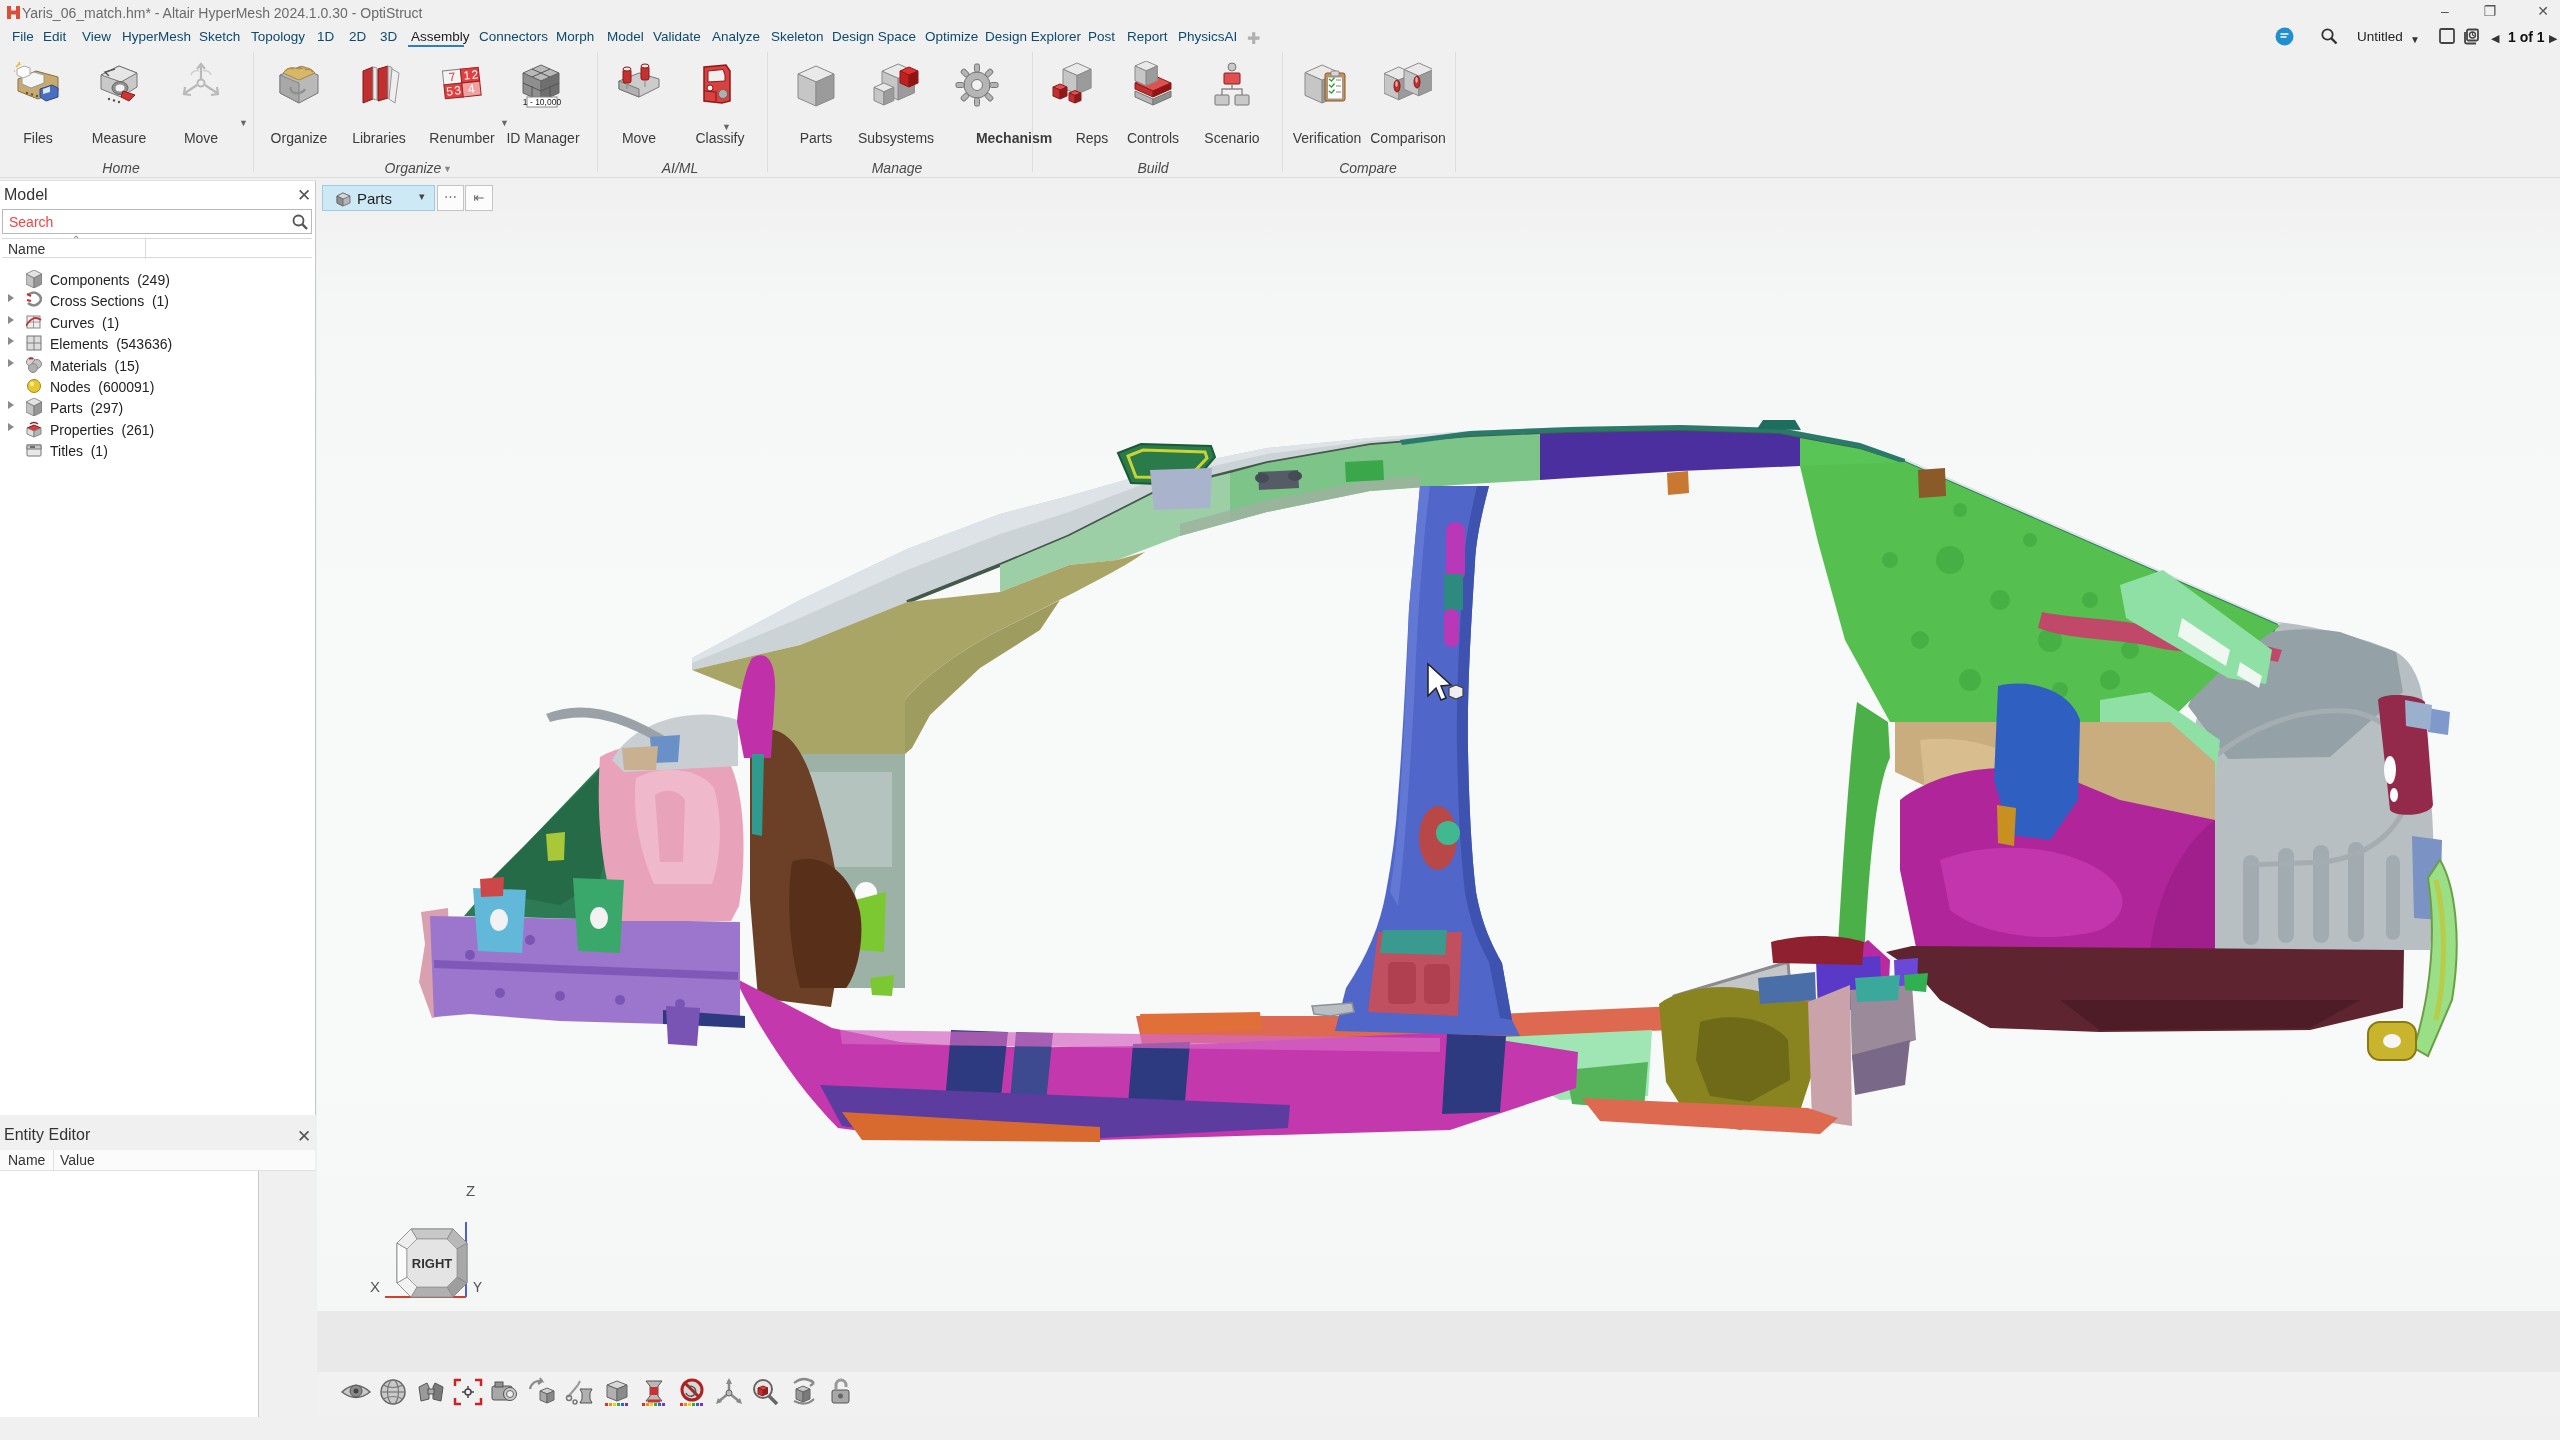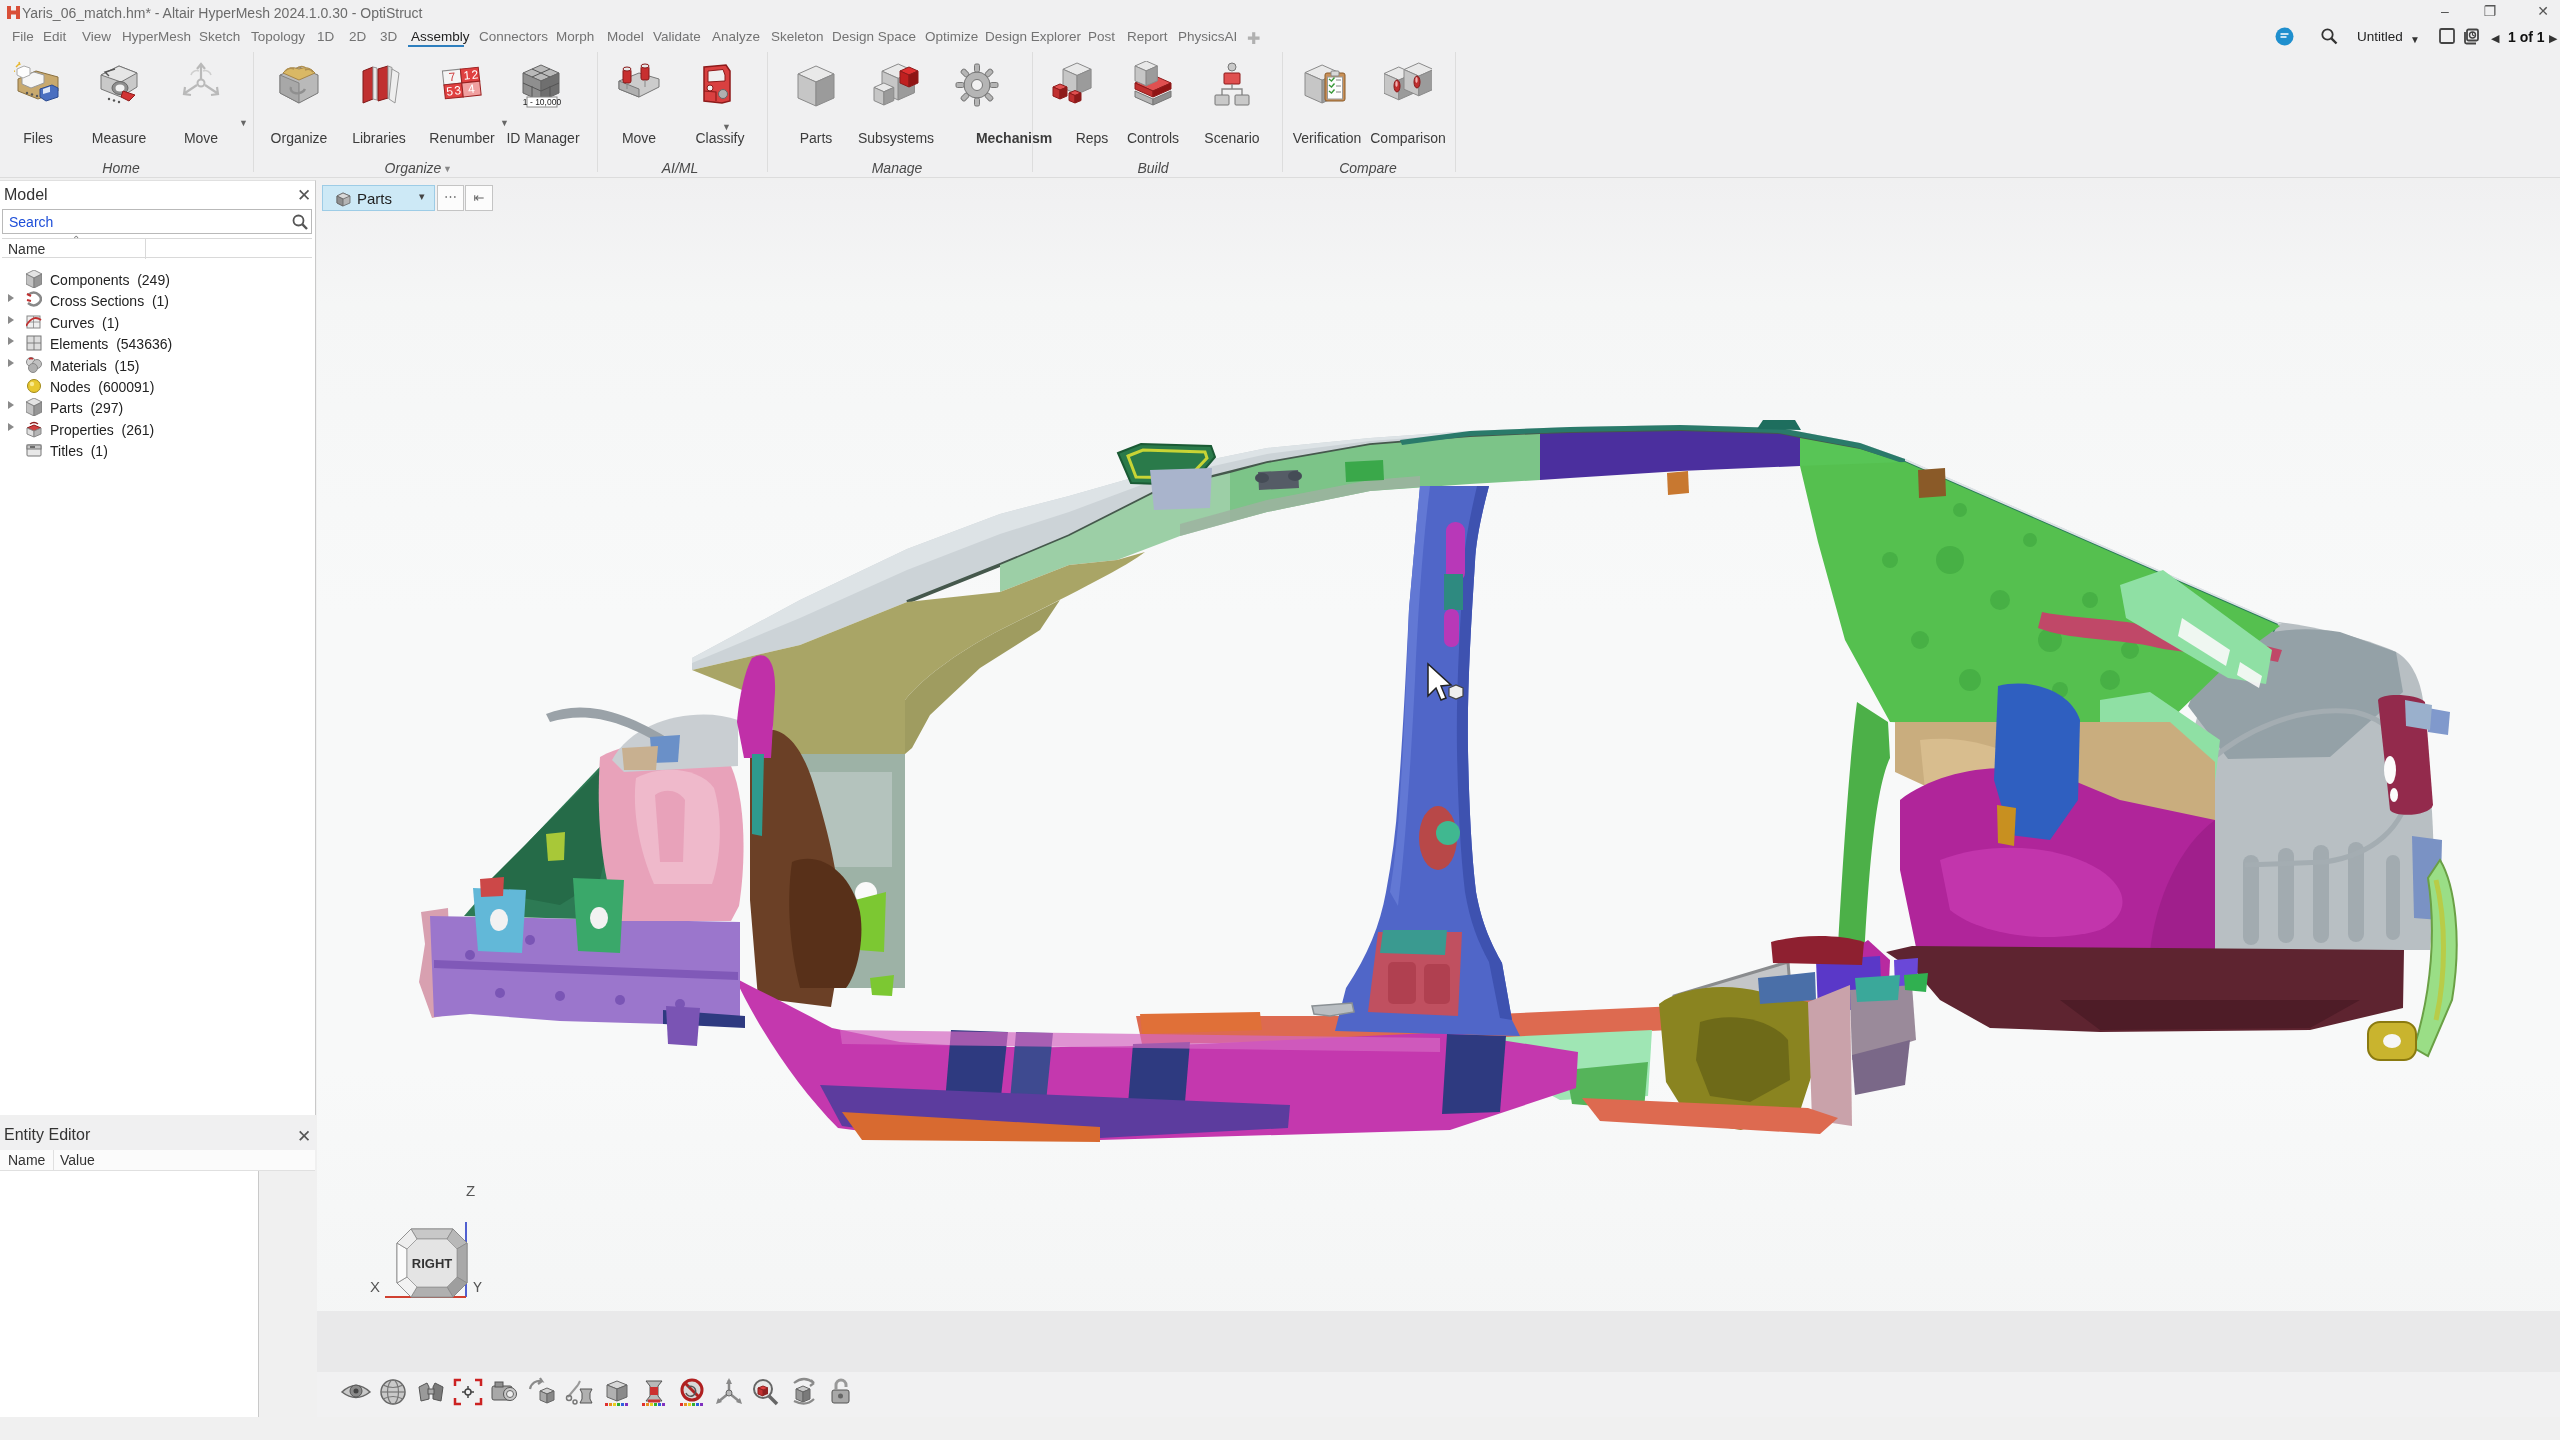--- a/index.html
+++ b/index.html
@@ -5,34 +5,34 @@
   * { margin:0; padding:0; box-sizing:border-box; }
   html,body { width:2560px; height:1440px; overflow:hidden; background:#f0f0f0; font-family:"Liberation Sans", sans-serif; }
   #app { position:absolute; left:0; top:0; width:2560px; height:1440px; }
   .abs { position:absolute; }
 
   
   #titlebar { position:absolute; left:0; top:0; width:2560px; height:24px; background:#f0f0f1; }
   #titletext { position:absolute; left:22px; top:5px; font-size:14px; color:#6b6b6b; }
   
   #menubar { position:absolute; left:0; top:24px; width:2560px; height:24px; background:#f0f0f1; }
-  .mi { position:absolute; top:5px; font-size:13.5px; color:#737373; white-space:nowrap; }
+  .mi { position:absolute; top:5px; font-size:13.5px; color:#0c4a6e; white-space:nowrap; }
   
   #ribbon { position:absolute; left:0; top:48px; width:2560px; height:130px; background:#f0f0f1; border-bottom:1px solid #dcdcdc; }
   .rsep { position:absolute; top:4px; width:1px; height:120px; background:#dddddd; }
   .rlabel { position:absolute; font-size:14px; color:#3c3c3c; text-align:center; white-space:nowrap; transform:translateX(-50%); }
   .rgroup { position:absolute; top:112px; font-size:14px; color:#4a4a4a; text-align:center; white-space:nowrap; transform:translateX(-50%);font-style:italic; }
   .ricon { position:absolute; top:13px; }
 
   
   #modelpanel { position:absolute; left:0; top:180px; width:316px; height:935px; background:#ffffff; border-right:1px solid #c9c9c9; border-top:1px solid #e0e0e0; }
   #modeltitle { position:absolute; left:4px; top:5px; font-size:16px; color:#333; }
   .closex { position:absolute; font-size:17px; color:#555; }
   #searchbox { position:absolute; left:2px; top:28px; width:310px; height:25px; background:#fff; border:1px solid #b9b9b9; }
-  #searchbox span { position:absolute; left:6px; top:4px; color:#1d4ed8; font-size:14px; }
+  #searchbox span { position:absolute; left:6px; top:4px; color:#ef4444; font-size:14px; }
   #namehdr { position:absolute; left:2px; top:57px; width:310px; height:20px; border-top:1px solid #d9d9d9; border-bottom:1px solid #d9d9d9; }
   #namehdr .nm { position:absolute; left:6px; top:2px; font-size:14px; color:#333; }
   .tree-row { position:absolute; left:0; width:310px; height:21px; font-size:14px; color:#222; }
   .tree-row .lbl { position:absolute; left:50px; top:3px; }
   .tree-row .arr { position:absolute; left:8px; top:4px; width:0; height:0; border-left:6px solid #8a8a8a; border-top:4px solid transparent; border-bottom:4px solid transparent; }
   #entitypanel { position:absolute; left:0; top:1120px; width:259px; height:297px; background:#ffffff; border-right:1px solid #c9c9c9; }
   #entitytitle { position:absolute; left:4px; top:6px; font-size:16px; color:#333; background:#f0f0f1; }
   #entityhead { position:absolute; left:0px; top:30px; width:315px; height:21px; background:#fbfbfb; border-bottom:1px solid #e0e0e0; }
   #entitypanel .gap { position:absolute; left:0; top:0; width:316px; height:30px; background:#f0f0f1; }
 

